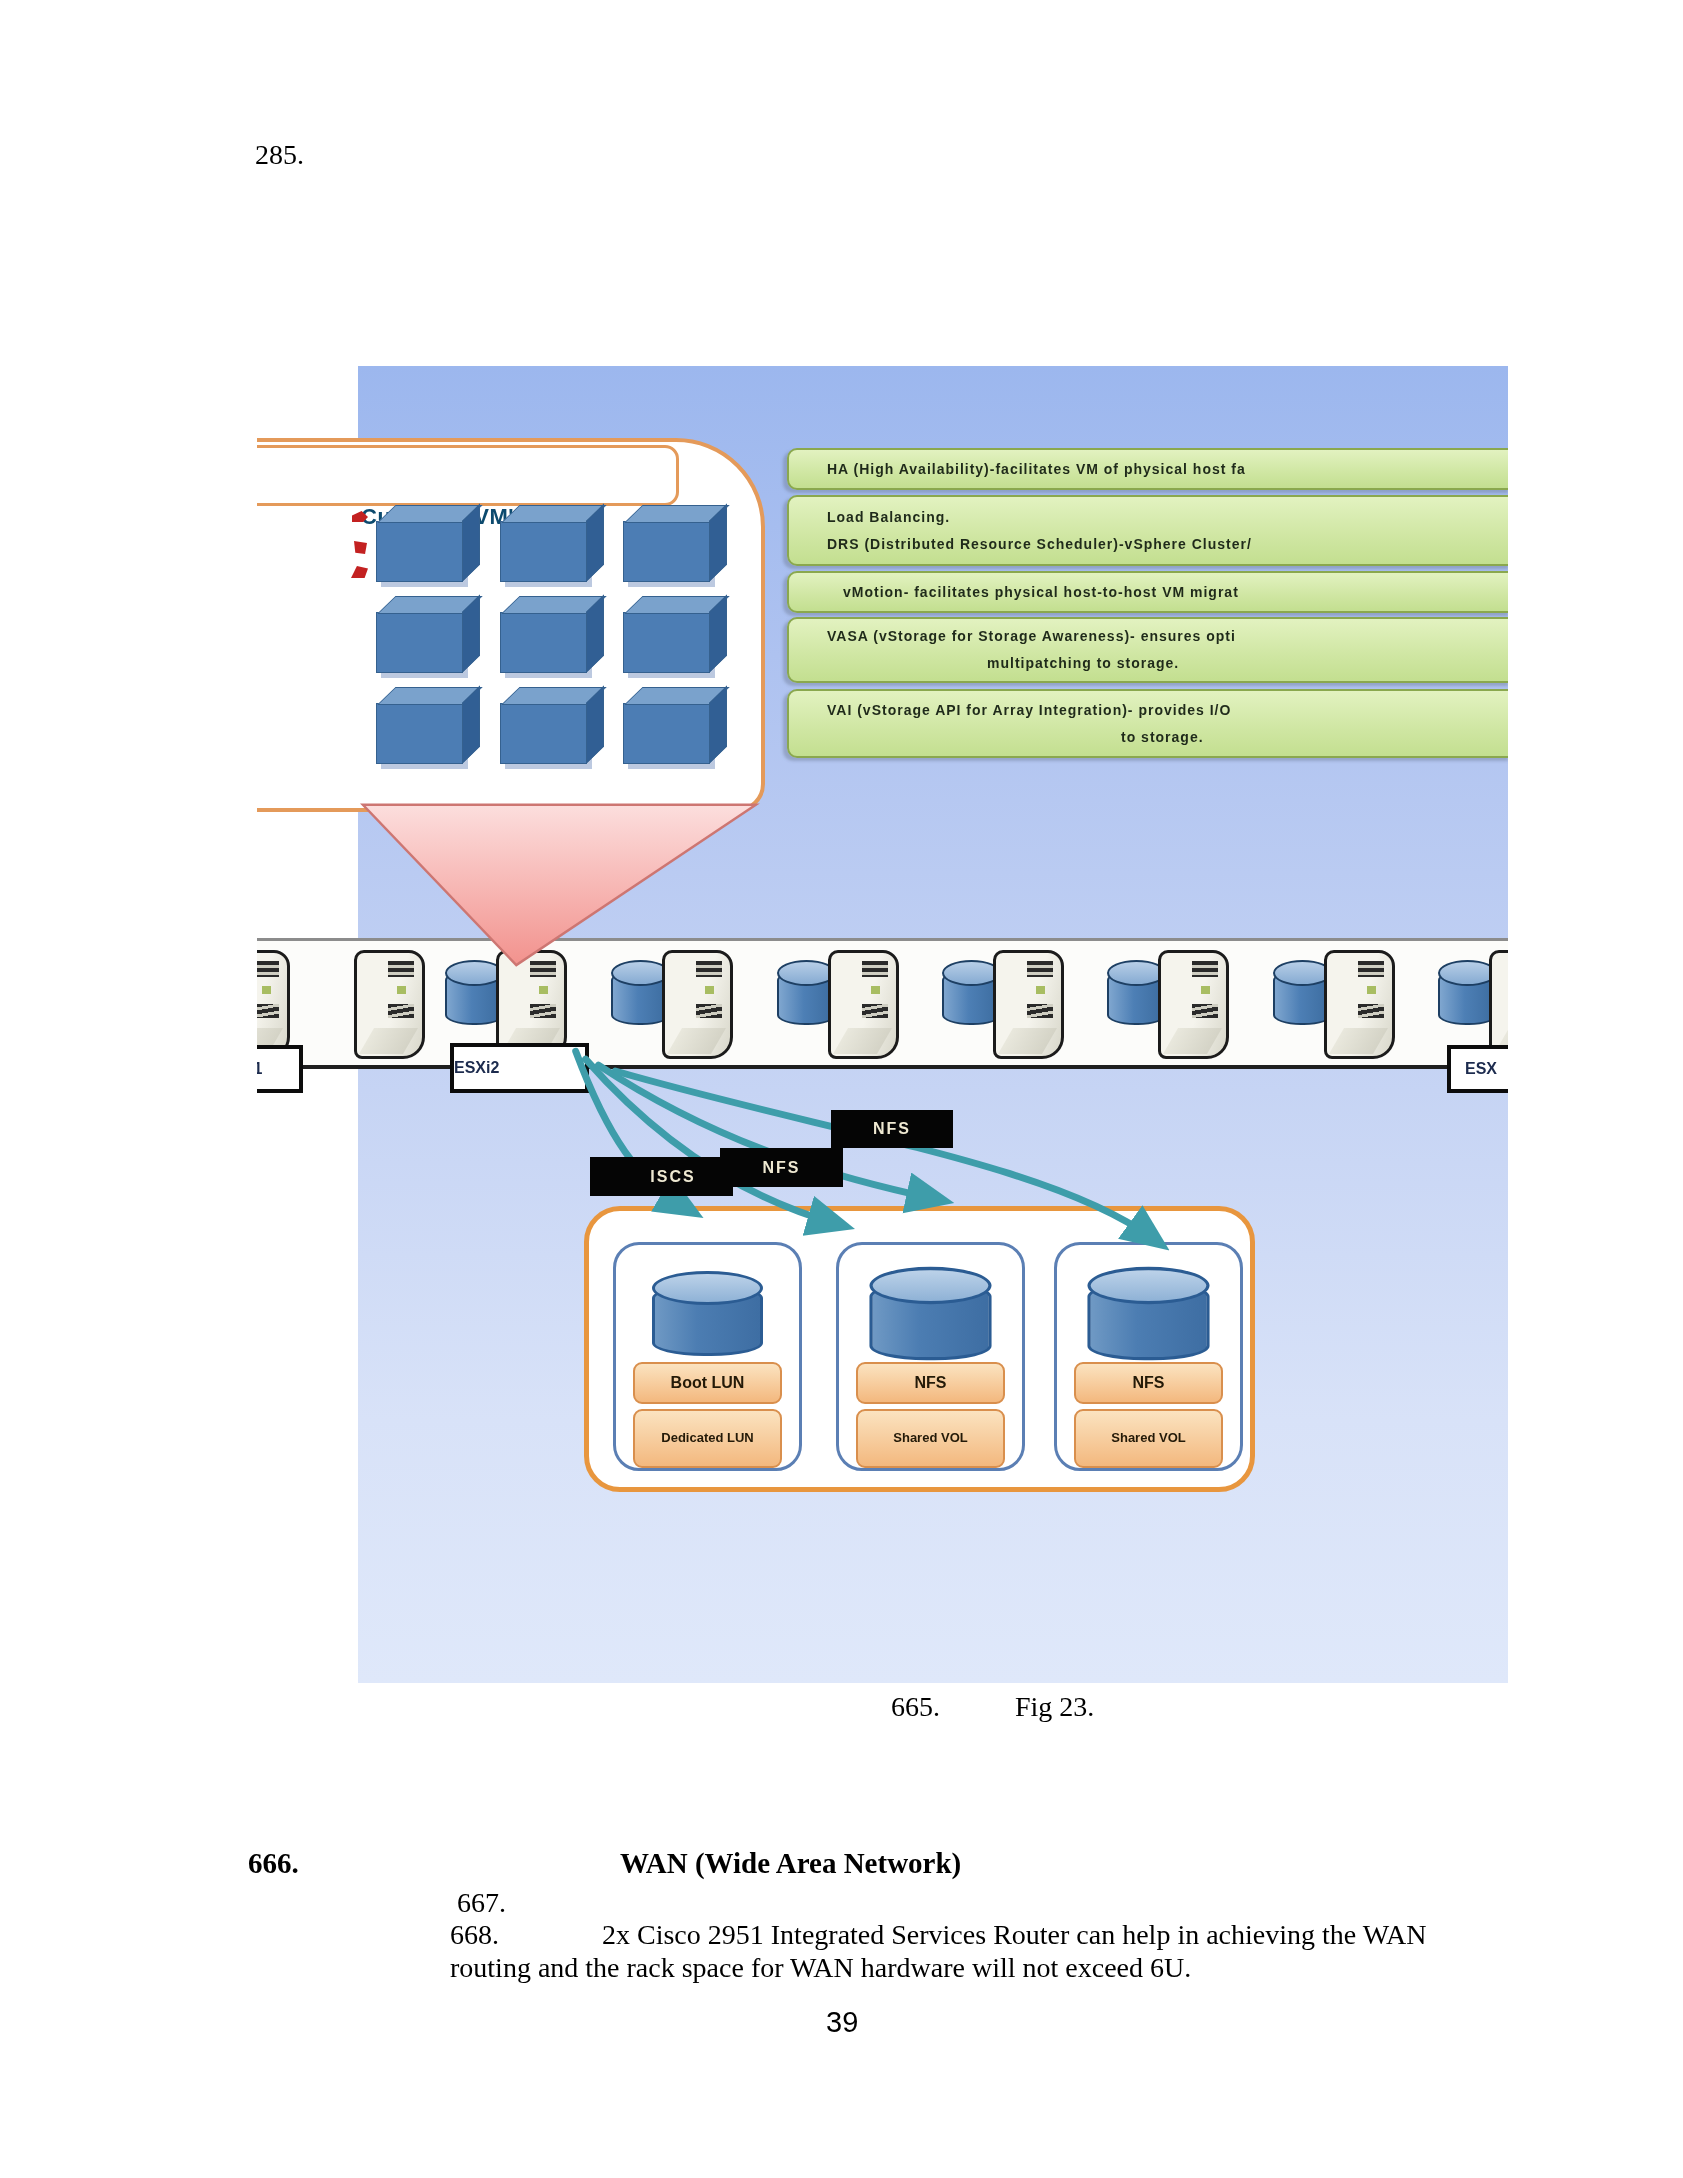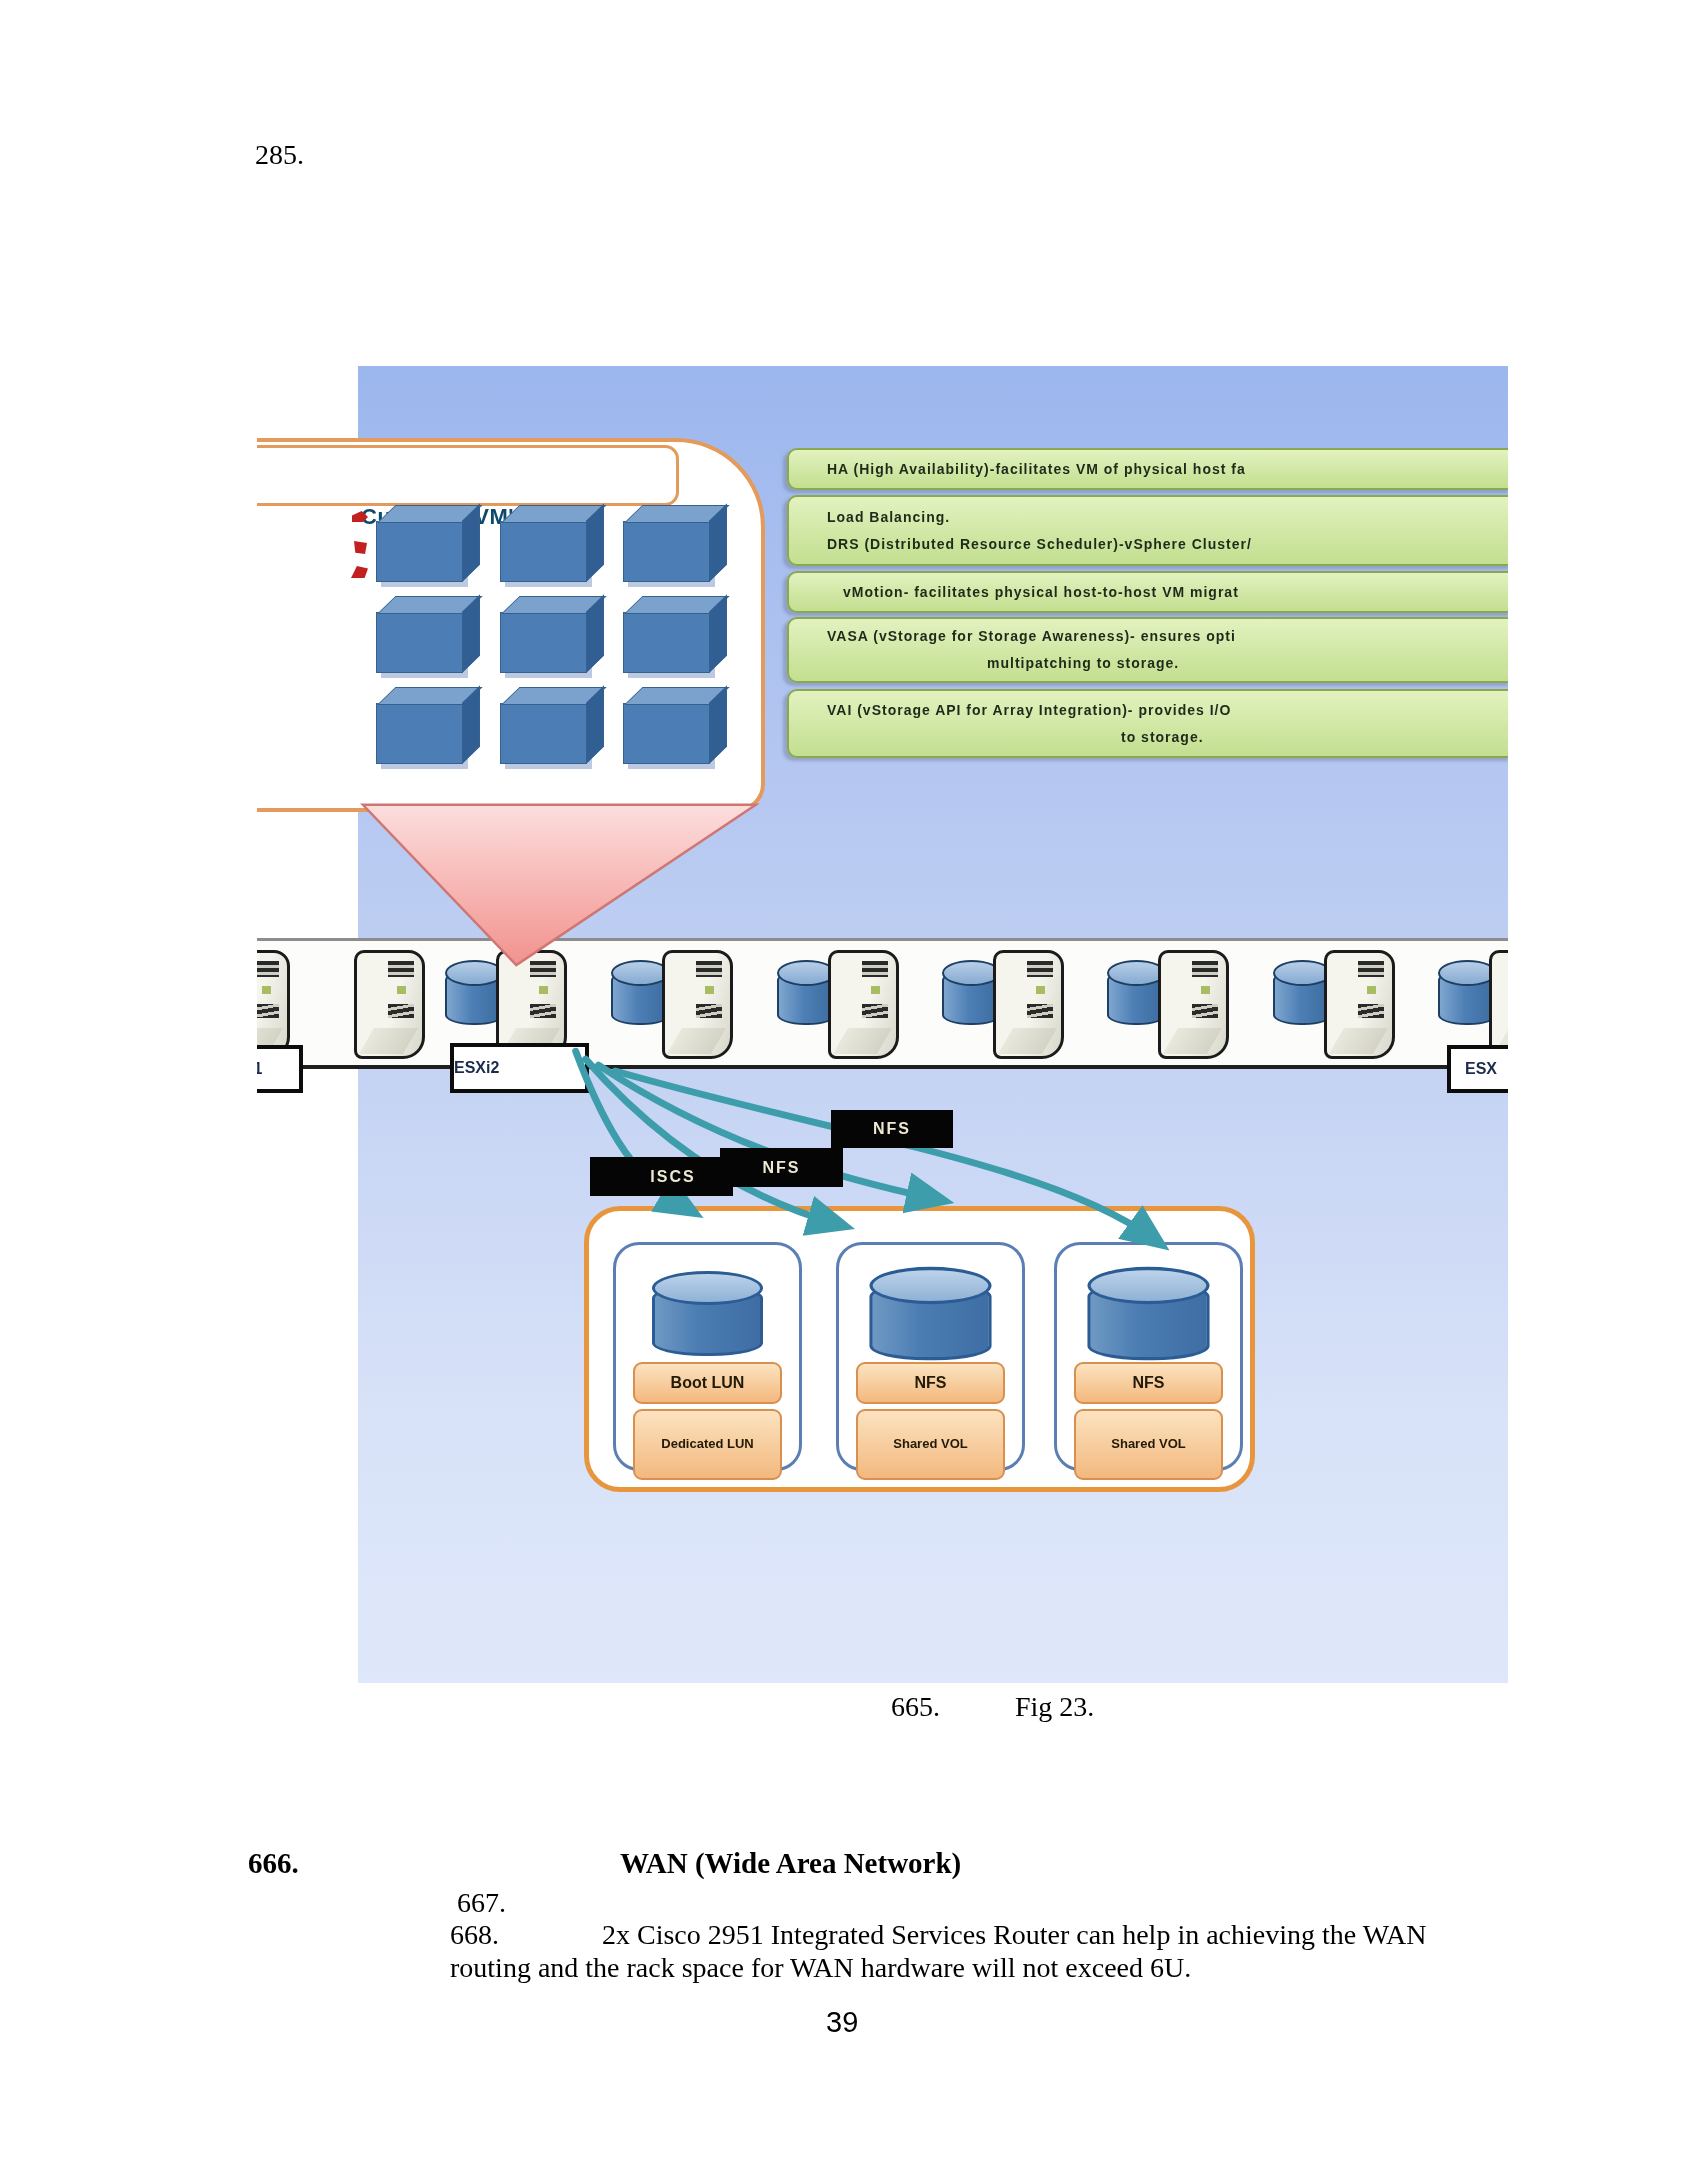--- a/index.html
+++ b/index.html
@@ -76,21 +76,21 @@
   .scyl{position:absolute;left:36px;top:26px;width:111px;height:83px;}
   .scyl i{position:absolute;display:block;}
   .scyl .b{top:14px;width:105px;height:65px;background:linear-gradient(90deg,#6f99c4,#4c7db2 40%,#3e6ea3);
      border:3px solid #2b5c93;border-radius:52px/13px;}
   .scyl .t{top:0;width:105px;height:28px;background:linear-gradient(180deg,#bcd2e9,#8fb2d6);
      border:3px solid #2b5c93;border-radius:50%;}
   .obtn{position:absolute;left:17px;right:17px;background:linear-gradient(180deg,#fbe3c0,#f3b87e);
      border:2px solid #d98f4d;border-radius:9px;display:flex;align-items:center;justify-content:center;
      font-weight:bold;color:#241a08;text-align:center;}
   .obtn.main{top:117px;height:38px;font-size:16px;}
-  .obtn.sub{top:164px;height:51px;font-size:13px;line-height:1.3;padding:8px 6px;}
+  .obtn.sub{top:164px;height:51px;font-size:13px;line-height:1.3;padding:2px 6px;}
 
   svg{position:absolute;left:0;top:0;pointer-events:none;}
 </style>
 </head>
 <body>
 
 <div id="page">
 
   <div class="abs doctext" style="left:255px;top:139px;">285.</div>
 

